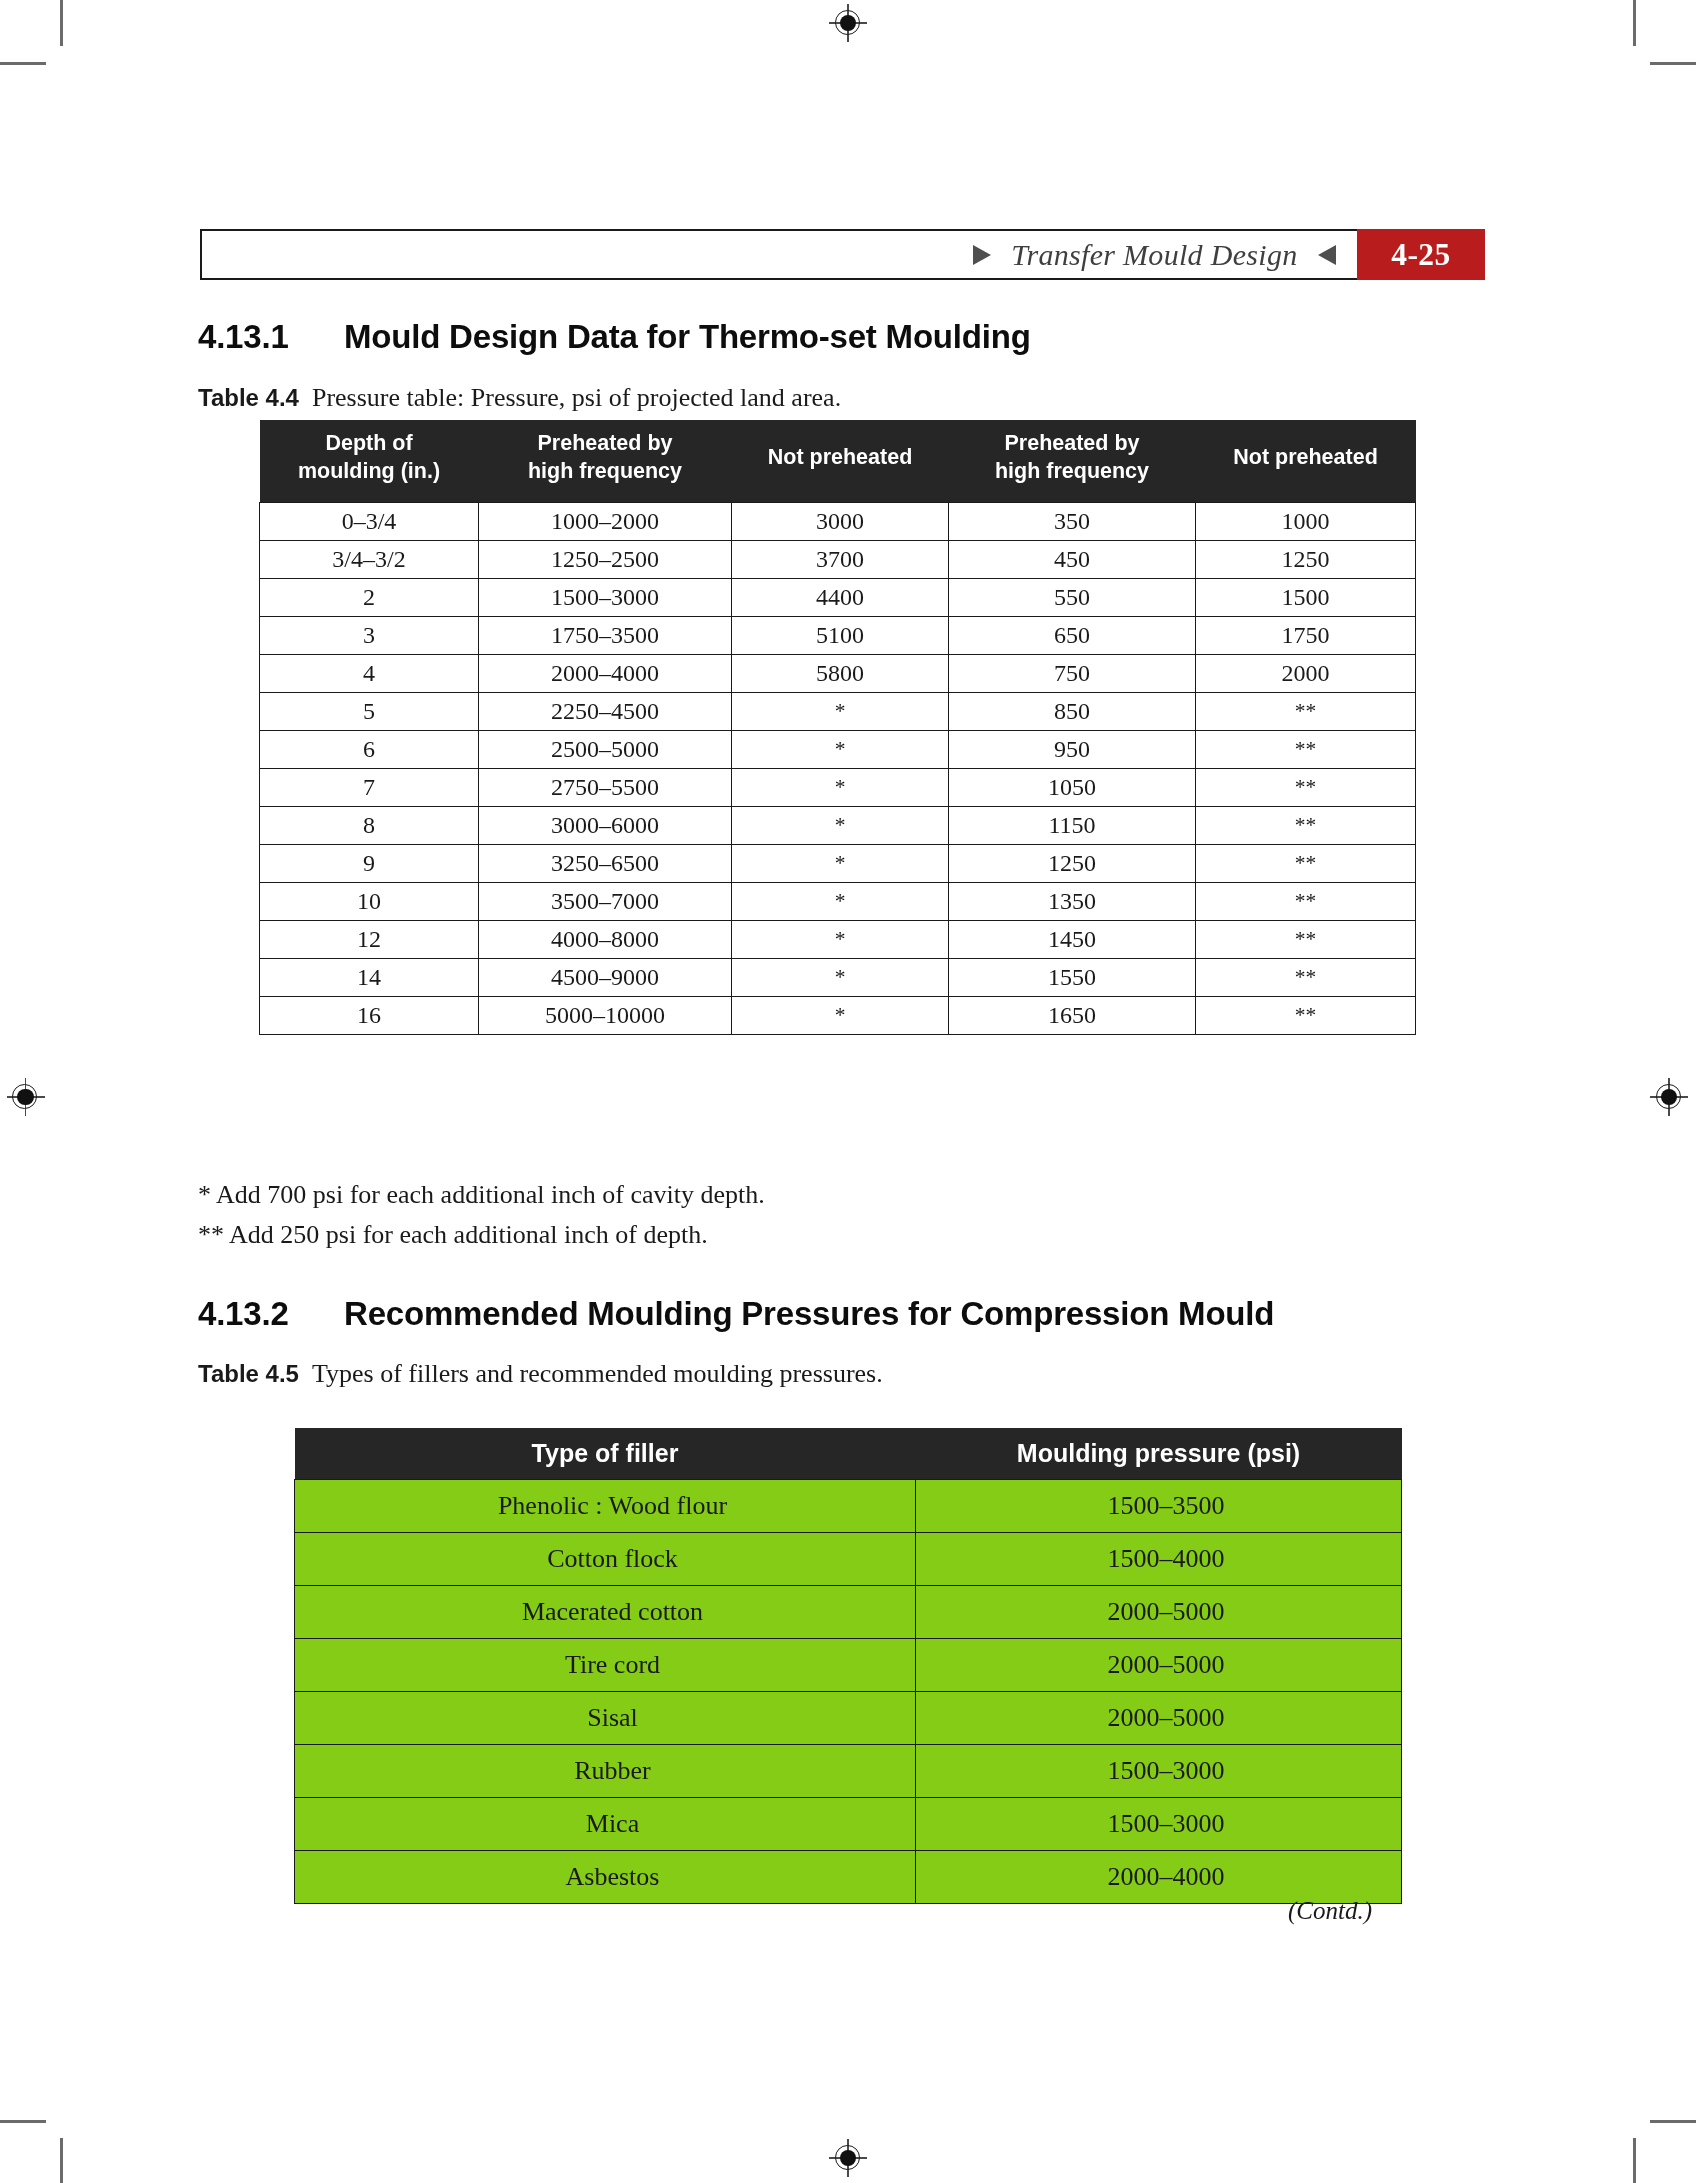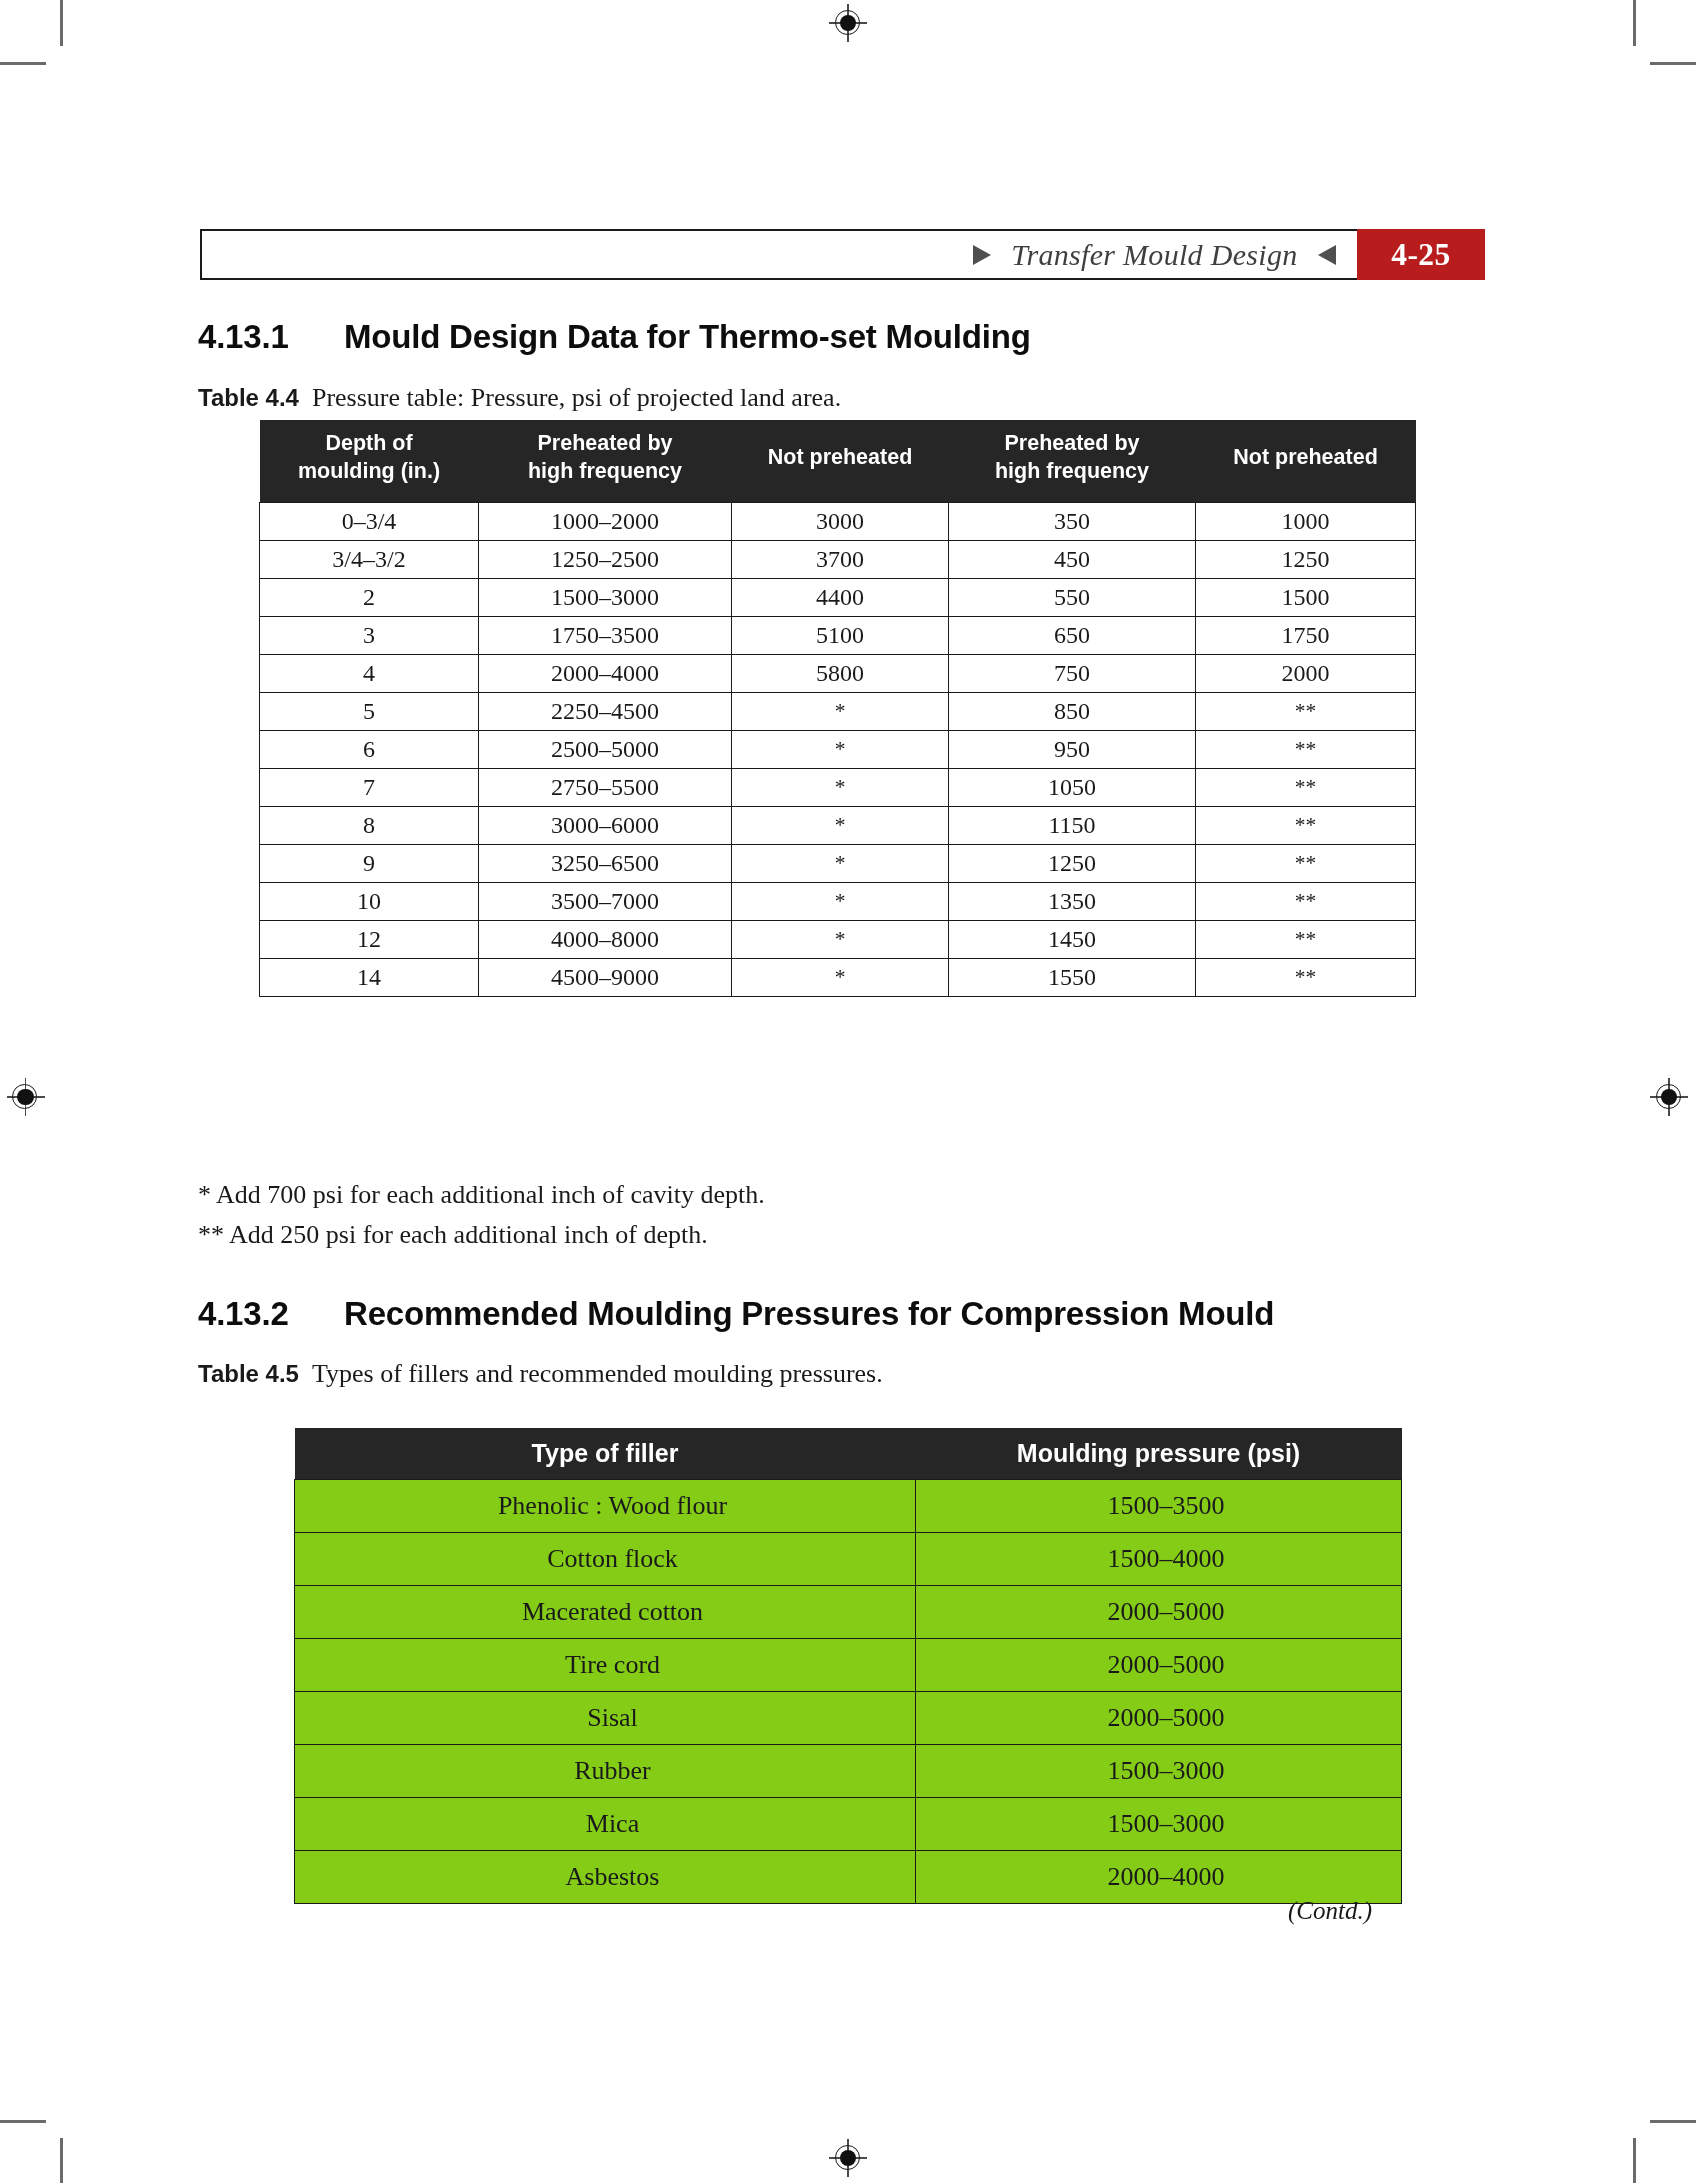--- a/index.html
+++ b/index.html
@@ -408,20 +408,27 @@
           <td>1450</td>
           <td class="star">**</td>
         </tr>
         <tr>
           <td>14</td>
           <td>4500–9000</td>
           <td class="star">*</td>
           <td>1550</td>
           <td class="star">**</td>
         </tr>
+        <tr>
+          <td>16</td>
+          <td>5000–10000</td>
+          <td class="star">*</td>
+          <td>1650</td>
+          <td class="star">**</td>
+        </tr>
       </tbody>
   </table>
 
   <div class="footnote" style="left:198px; top:1180px;">* Add 700 psi for each additional inch of cavity depth.</div>
   <div class="footnote" style="left:198px; top:1220px;">** Add 250 psi for each additional inch of depth.</div>
 
   <div class="section-head" style="left:198px; top:1295px;">
     <span class="num">4.13.2</span><span>Recommended Moulding Pressures for Compression Mould</span>
   </div>
 

